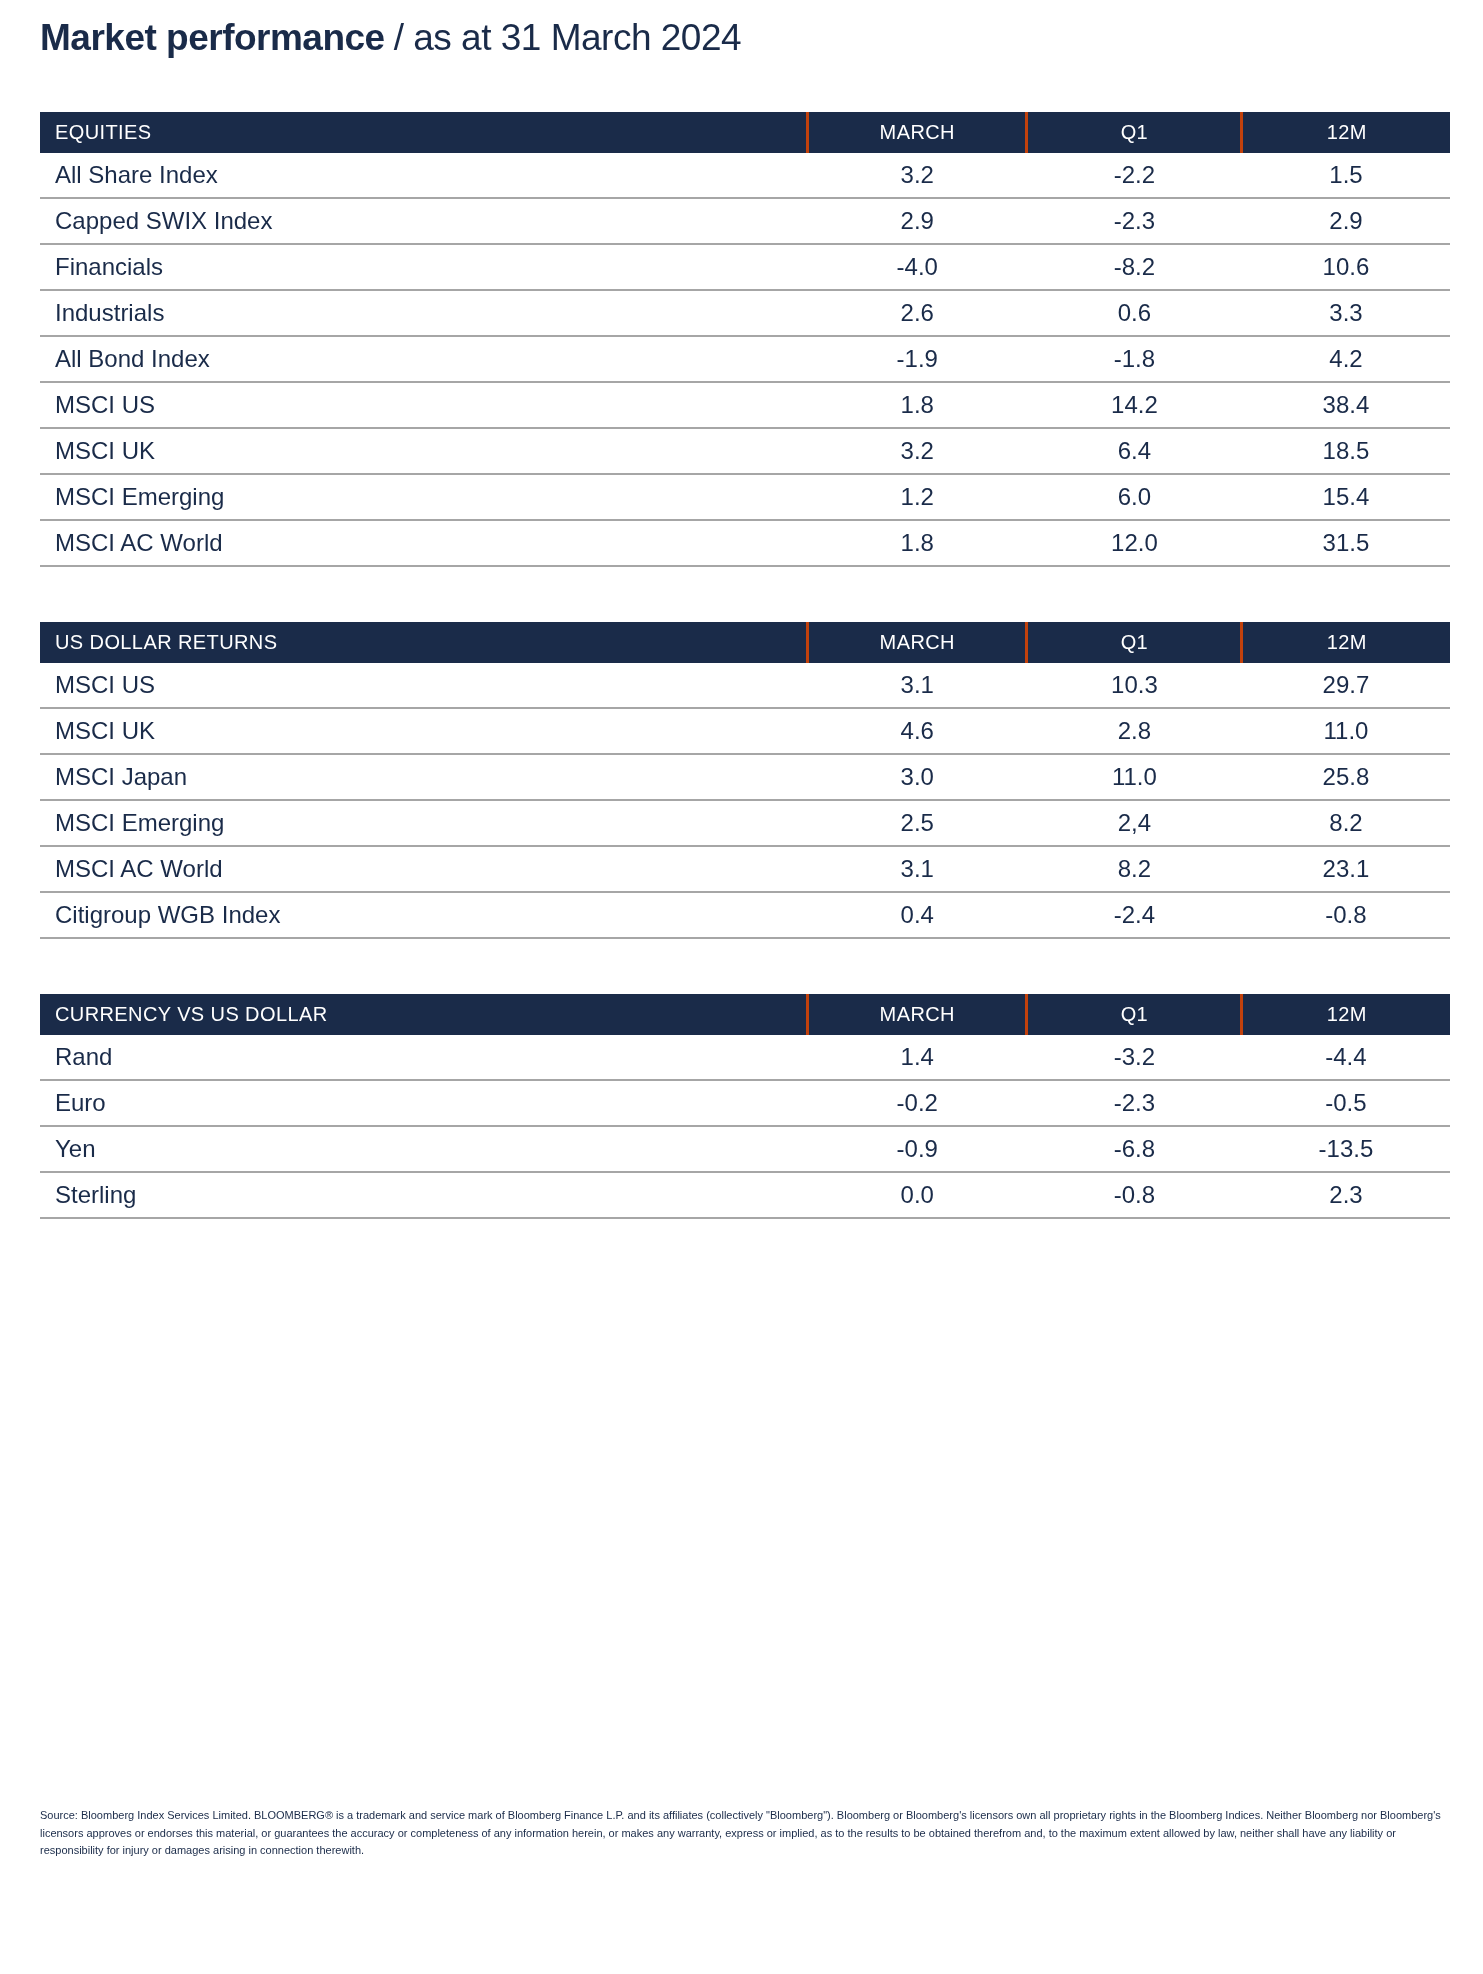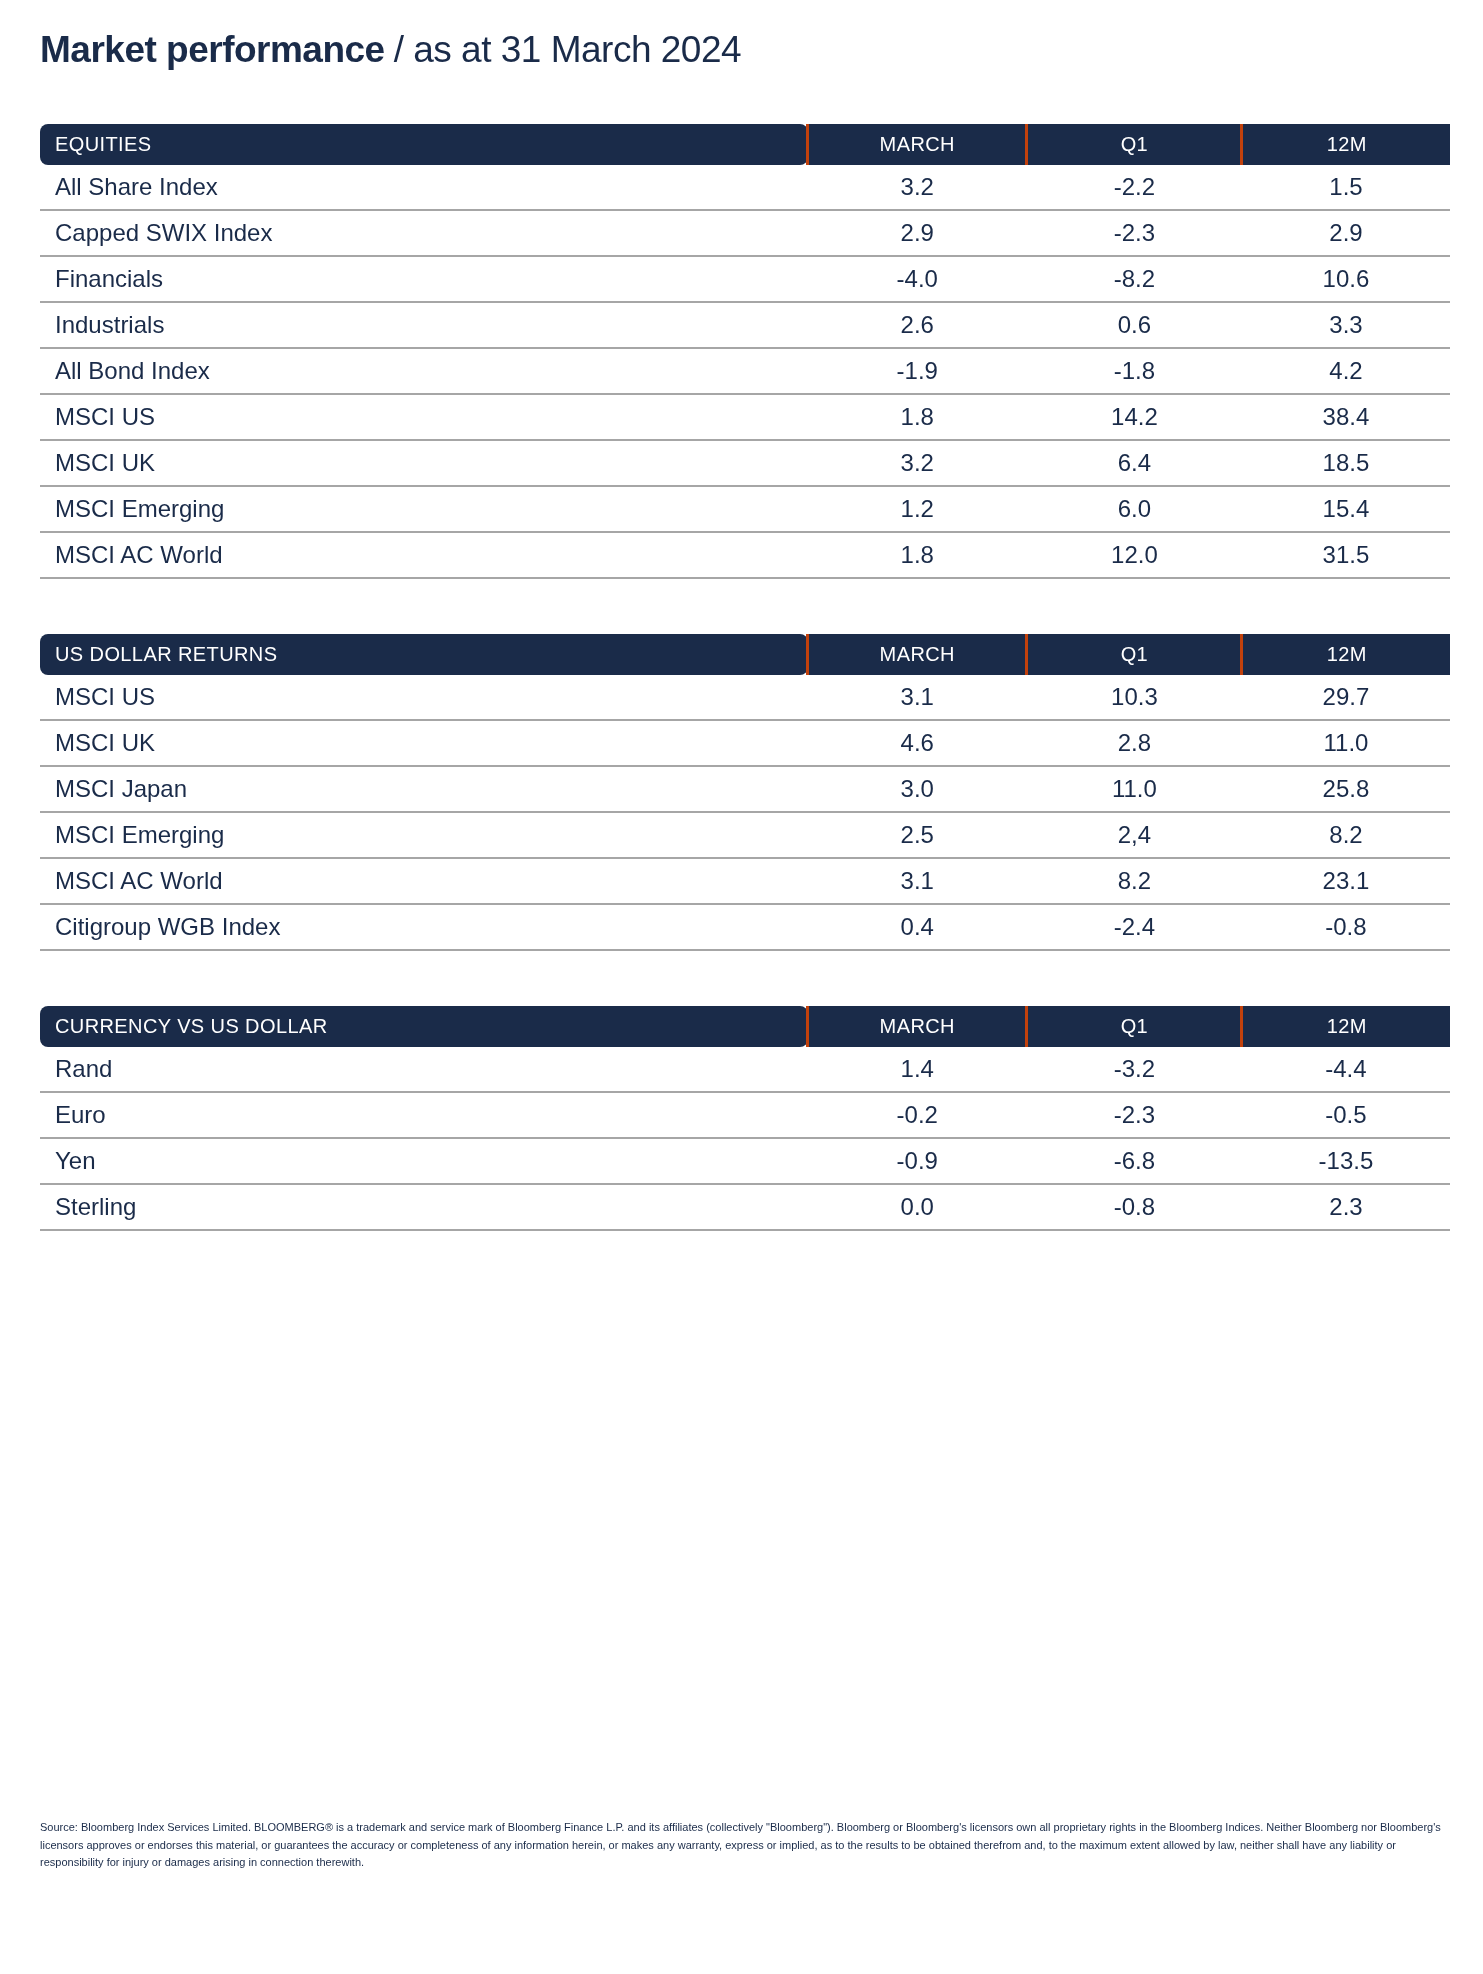--- a/index.html
+++ b/index.html
@@ -1,20 +1,20 @@
 <!DOCTYPE html>
 <html><head>
 <meta charset="utf-8">
 <style>
   html, body { margin: 0; padding: 0; background: #ffffff; }
   .page {
     width: 1483px;
     height: 1974px;
     box-sizing: border-box;
-    padding: 28px 33px 0 40px;
+    padding: 16px 33px 0 40px;
     background: #ffffff;
     font-family: "Liberation Sans", "DejaVu Sans", sans-serif;
     color: #1a2b49;
     overflow: hidden;
   }
   h1.page-title {
     margin: 0;
     font-size: 37px;
     line-height: 44px;
     font-weight: 700;
@@ -35,21 +35,21 @@
   }
   .data-table th {
     background: #1a2b49;
     color: #ffffff;
     font-weight: 400;
     font-size: 20px;
     height: 41px;
     letter-spacing: 0.4px;
     padding: 0;
   }
-  .data-table th:nth-child(1) { width: 54.2%; text-align: left; padding-left: 15px; border-radius: 8px; }
+  .data-table th:nth-child(1) { width: 54.2%; text-align: left; padding-left: 15px; }
   .data-table th:nth-child(2) { width: 15.6%; }
   .data-table th:nth-child(3) { width: 15.3%; }
   .data-table th:nth-child(4) { width: 14.9%; margin-top: 36px; }
   .data-table th.num-col { text-align: center; border-left: 3px solid #c2410c; }
   .data-table td {
     height: 44px;
     border-bottom: 2px solid #a6a6a6;
     font-size: 24px;
     color: #1a2b49;
     padding: 0;

